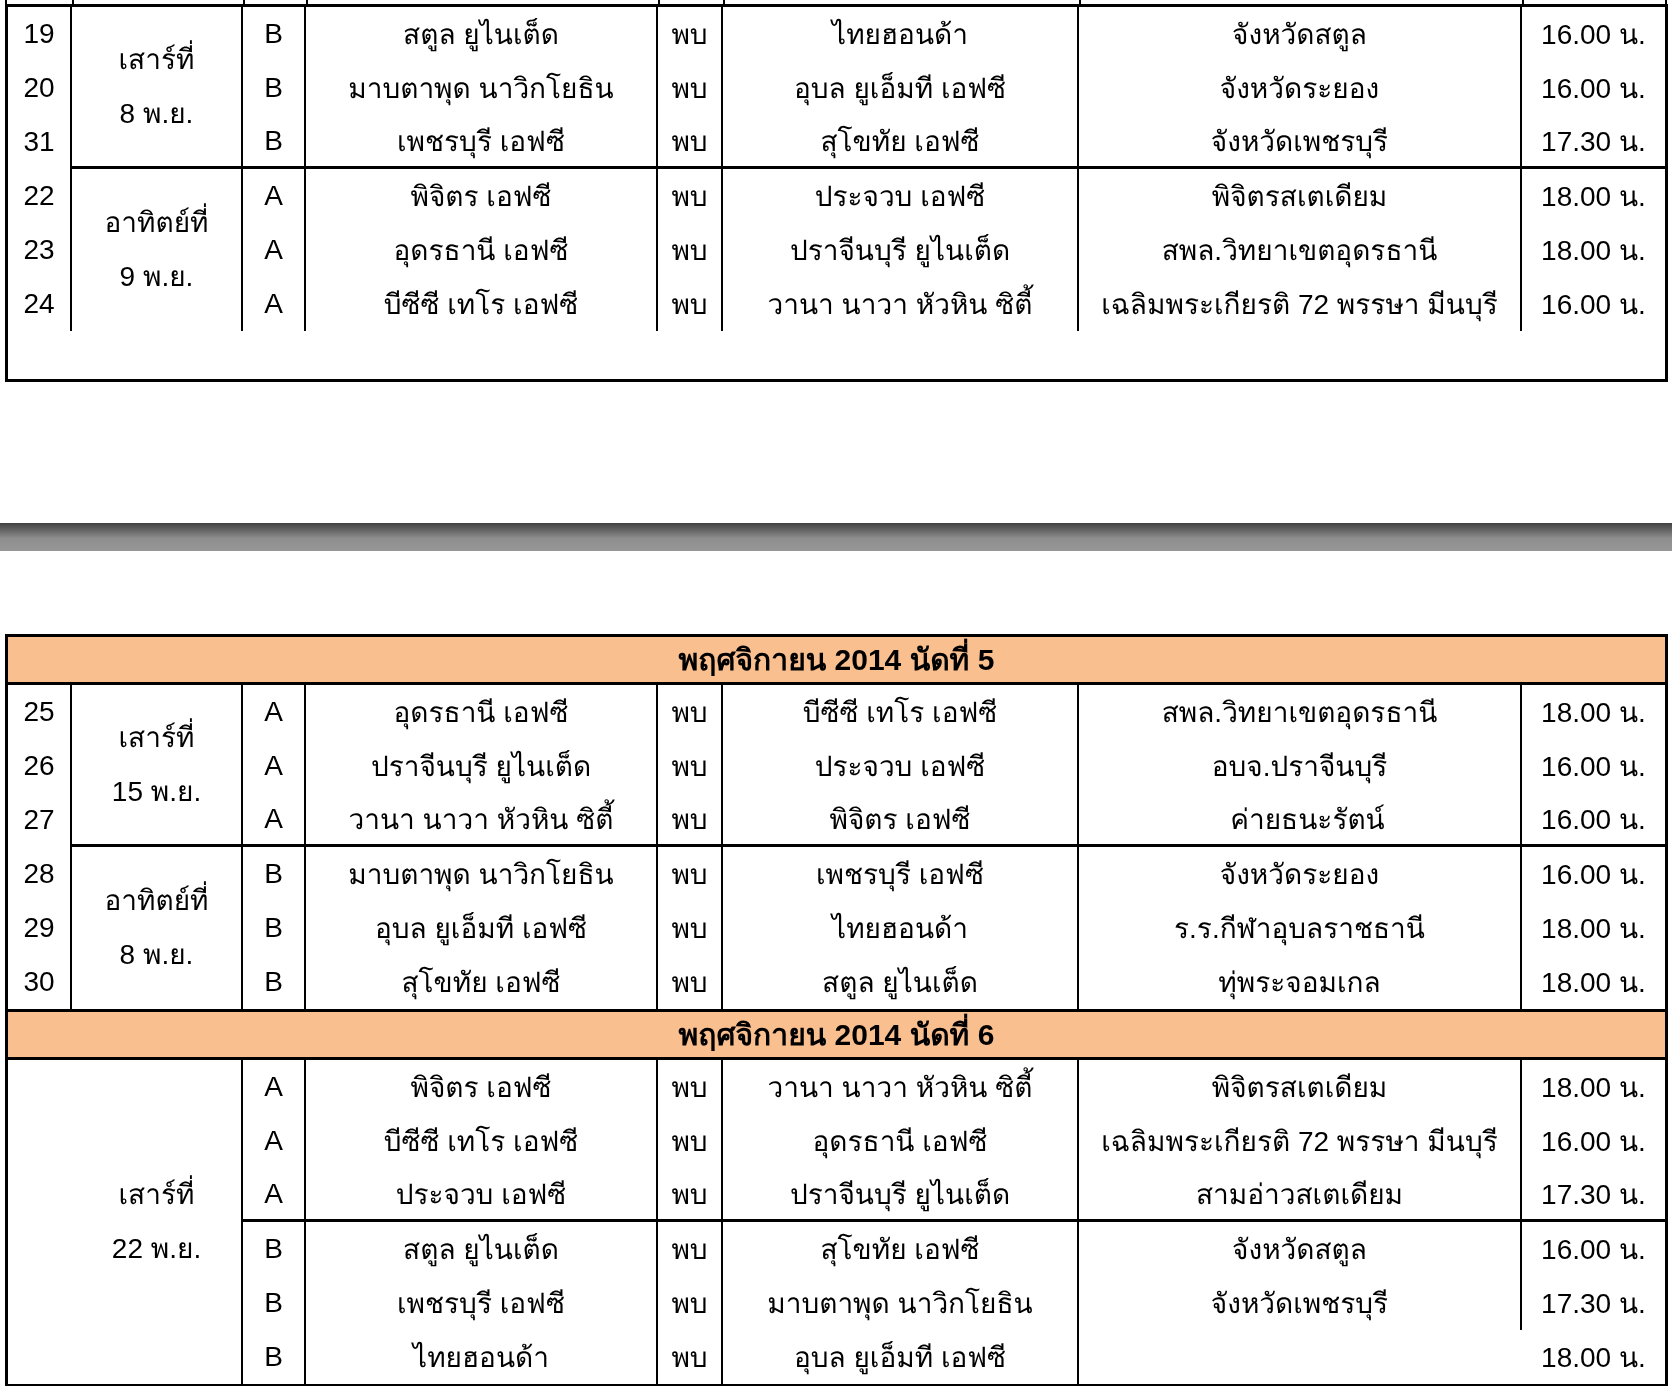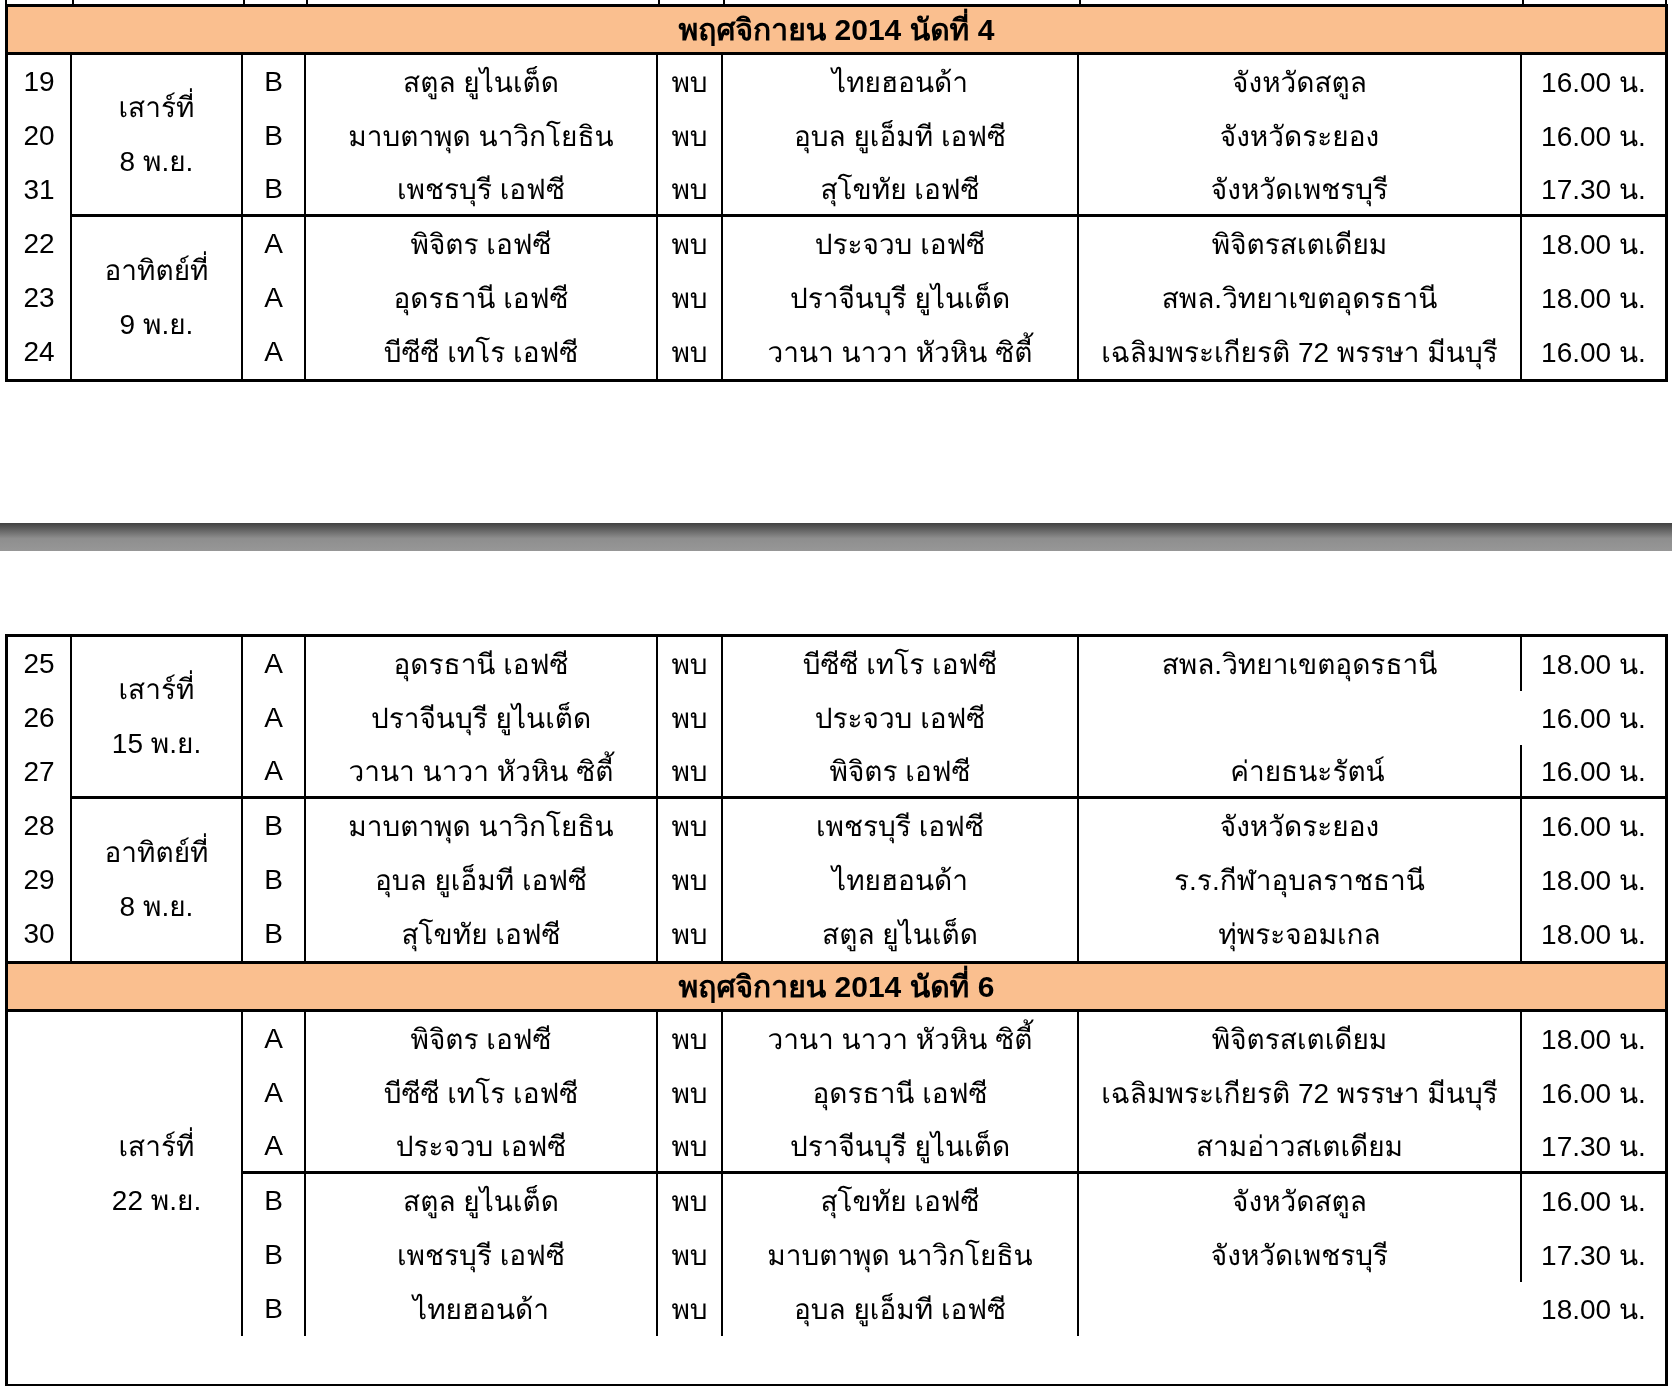--- a/index.html
+++ b/index.html
@@ -69,21 +69,20 @@
       <span class="stub" style="left: 301px;"></span>
       <span class="stub" style="left: 653px;"></span>
       <span class="stub" style="left: 718px;"></span>
       <span class="stub" style="left: 1074px;"></span>
       <span class="stub" style="left: 1517px;"></span>
       <span class="stub" style="left: 1660px;"></span>
     </div>
 
   <div class="page-section section-a">
     <div class="match-table">
-        <div class="t-header" style="background: rgb(250, 191, 143);">พฤศจิกายน 2014 นัดที่ 4</div>
         <div class="t-grid" style="grid-template-rows: repeat(6, 54px);">
           <div class="cell stack" style="grid-area: 1 / 1 / span 6;">
             <div class="line54">19</div>
             <div class="line54">20</div>
             <div class="line54">31</div>
             <div class="line54">22</div>
             <div class="line54">23</div>
             <div class="line54">24</div>
           </div>
           <div class="cell sep" style="grid-area: 1 / 2 / span 3;">
@@ -135,20 +134,21 @@
           <div class="cell" style="grid-area: 6 / 7 / span 1;">เฉลิมพระเกียรติ 72 พรรษา มีนบุรี</div>
           <div class="cell c-last" style="grid-area: 6 / 8 / span 1;">16.00 น.</div>
         </div>
       </div>
   </div>
 
   <div class="page-divider" style="background: linear-gradient(rgb(65, 65, 65) 0%, rgb(142, 142, 142) 55%, rgb(151, 151, 151) 100%);"></div>
 
   <div class="page-section section-b">
     <div class="match-table">
+        <div class="t-header" style="background: rgb(250, 191, 143);">พฤศจิกายน 2014 นัดที่ 5</div>
         <div class="t-grid" style="grid-template-rows: repeat(6, 54px);">
           <div class="cell stack" style="grid-area: 1 / 1 / span 6;">
             <div class="line54">25</div>
             <div class="line54">26</div>
             <div class="line54">27</div>
             <div class="line54">28</div>
             <div class="line54">29</div>
             <div class="line54">30</div>
           </div>
           <div class="cell sep" style="grid-area: 1 / 2 / span 3;">
@@ -160,20 +160,21 @@
           <div class="cell" style="grid-area: 1 / 3 / span 1;">A</div>
           <div class="cell" style="grid-area: 1 / 4 / span 1;">อุดรธานี เอฟซี</div>
           <div class="cell" style="grid-area: 1 / 5 / span 1;">พบ</div>
           <div class="cell" style="grid-area: 1 / 6 / span 1;">บีซีซี เทโร เอฟซี</div>
           <div class="cell" style="grid-area: 1 / 7 / span 1;">สพล.วิทยาเขตอุดรธานี</div>
           <div class="cell c-last" style="grid-area: 1 / 8 / span 1;">18.00 น.</div>
           <div class="cell" style="grid-area: 2 / 3 / span 1;">A</div>
           <div class="cell" style="grid-area: 2 / 4 / span 1;">ปราจีนบุรี ยูไนเต็ด</div>
           <div class="cell" style="grid-area: 2 / 5 / span 1;">พบ</div>
           <div class="cell" style="grid-area: 2 / 6 / span 1;">ประจวบ เอฟซี</div>
+          <div class="cell" style="grid-area: 2 / 7 / span 1;">อบจ.ปราจีนบุรี</div>
           <div class="cell c-last" style="grid-area: 2 / 8 / span 1;">16.00 น.</div>
           <div class="cell  sep" style="grid-area: 3 / 3 / span 1;">A</div>
           <div class="cell  sep" style="grid-area: 3 / 4 / span 1;">วานา นาวา หัวหิน ซิตี้</div>
           <div class="cell  sep" style="grid-area: 3 / 5 / span 1;">พบ</div>
           <div class="cell  sep" style="grid-area: 3 / 6 / span 1;">พิจิตร เอฟซี</div>
           <div class="cell  sep" style="grid-area: 3 / 7 / span 1; padding-left: 16px;">ค่ายธนะรัตน์</div>
           <div class="cell c-last sep" style="grid-area: 3 / 8 / span 1;">16.00 น.</div>
           <div class="cell" style="grid-area: 4 / 2 / span 3;">
             <div class="stack">
               <div class="line54">อาทิตย์ที่</div>

